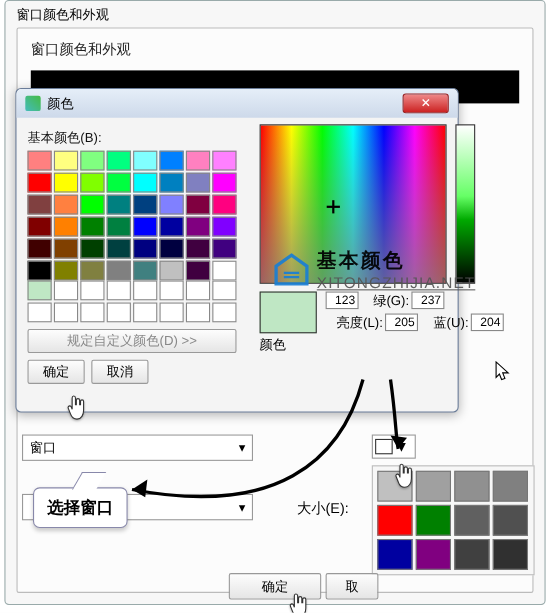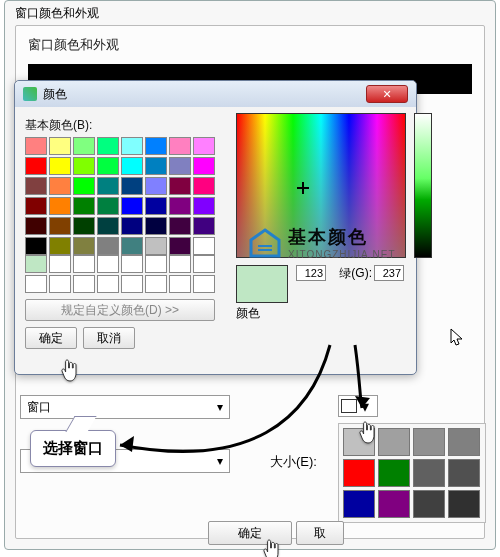--- a/index.html
+++ b/index.html
@@ -47,39 +47,39 @@
   .vr input { width: 30px; height:16px; font-size:11px; text-align:right; border:1px solid #888; padding-right:2px; }
   .add-btn { position:absolute; left:60px; top:212px; width: 154px; height: 24px; background: linear-gradient(#dff0ff,#bcdaf4); border:1px solid #5a8cc0; border-radius:2px; font-size:12px; display:flex; align-items:center; justify-content:center; }
 
   .cursor { position:absolute; width:20px; height:28px; z-index:50; }
   .cursor svg { filter: drop-shadow(0 1px 1px rgba(0,0,0,.3)); }
 
   .bottom-area { position:absolute; left:20px; top:395px; right:20px; }
   .drop { width: 210px; height: 24px; border:1px solid #999; background:#fff; font-size:12px; padding:3px 6px; display:flex; align-items:center; justify-content:space-between; }
   .drop2 { margin-top: 30px; width:210px; }
   .label-sz { position:absolute; left:250px; top:58px; font-size:13px; }
-  .callout { position:absolute; left:30px; top:430px; z-index:25; }
+  .callout { position:absolute; left:30px; top:443px; z-index:25; }
   .call-box { background:#fff; border:1px solid #88a; border-radius:6px; padding:8px 12px; font-size:15px; font-weight:bold; box-shadow:0 2px 4px rgba(0,0,0,.2); }
   .call-tail { position:absolute; left:40px; top:-14px; width:22px; height:16px; background:#fff; border-left:1px solid #88a; border-top:1px solid #88a; transform: skewX(-30deg); }
 
   .mini-picker { position:absolute; right:14px; top:395px; width:148px; }
   .mini-head { width:40px; height:22px; border:1px solid #999; background:#fff; display:flex; align-items:center; padding:2px; gap:4px; }
   .mini-sw { width:16px; height:14px; border:1px solid #333; background:#fff; }
   .mini-grid { margin-top:6px; display:grid; grid-template-columns: repeat(4, 32px); grid-auto-rows:28px; gap:3px; padding:4px; border:1px solid #bbb; background:#f7f7f7; }
   .mg { border:1px solid #777; }
 
   .bottom-btns { position:absolute; left:208px; bottom:12px; display:flex; gap:4px; z-index:5; }
   .bbtn { width:84px; height:24px; font-size:12px; background:linear-gradient(#fdfdfd,#e5e5e5); border:1px solid #999; border-radius:2px; display:flex; align-items:center; justify-content:center; }
 
   .arrow-path { position:absolute; left:0; top:0; width:500px; height:557px; pointer-events:none; z-index:20; }
 
   .wm { position:absolute; left:248px; top:225px; z-index:30; display:flex; align-items:center; gap:6px; opacity:.92; }
   .wm-logo { width:34px; height:30px; }
   .wm-txt b { font-size:18px; letter-spacing:2px; }
-  .wm-txt small { display:block; font-size:10px; letter-spacing:1px; color:#555; }
+  .wm-txt small { display:block; font-size:14px; letter-spacing:1px; color:#555;text-decoration:underline; }
 
   .arrow-cursor { position:absolute; width:14px; height:20px; z-index:40; }
 </style>
 </head>
 <body>
 
 <div class="outer-window">
   <div class="outer-title">窗口颜色和外观</div>
   <div class="outer-inner">
     <div class="outer-label">窗口颜色和外观</div>
@@ -186,20 +186,26 @@
       <div class="preview-row">
         <div class="preview"></div>
         <div class="preview-lbl">颜色</div>
       </div>
       <div class="vals">
         <div class="vr">
           <input value="123" style="">
           <span class="k" style="width:44px">绿(G):</span>
           <input value="237" style="">
         </div>
+        <div class="vr">
+          <span class="k" style="width:52px">亮度(L):</span>
+          <input value="205" style="">
+          <span class="k" style="width:44px">蓝(U):</span>
+          <input value="204" style="">
+        </div>
       </div>
     </div>
   </div>
 </div>
 
 <div class="cursor" style="left:60px; top:358px;">
   <svg viewBox="0 0 20 28">
       <path d="M7 2c1 0 1.6.8 1.6 1.8V10h.8V6c0-1 .7-1.6 1.5-1.6s1.5.6 1.5 1.6V10h.8V7c0-1 .7-1.5 1.4-1.5.8 0 1.4.6 1.4 1.5v8c0 4-2 8-6 8-3 0-5-2-6-5l-2-5c-.4-1 .4-2 1.4-2 .7 0 1.2.4 1.5 1.2l.7 1.8V3.8C5.6 2.8 6.2 2 7 2z" fill="#fff" stroke="#333" stroke-width="1"></path>
     </svg>
 </div>

